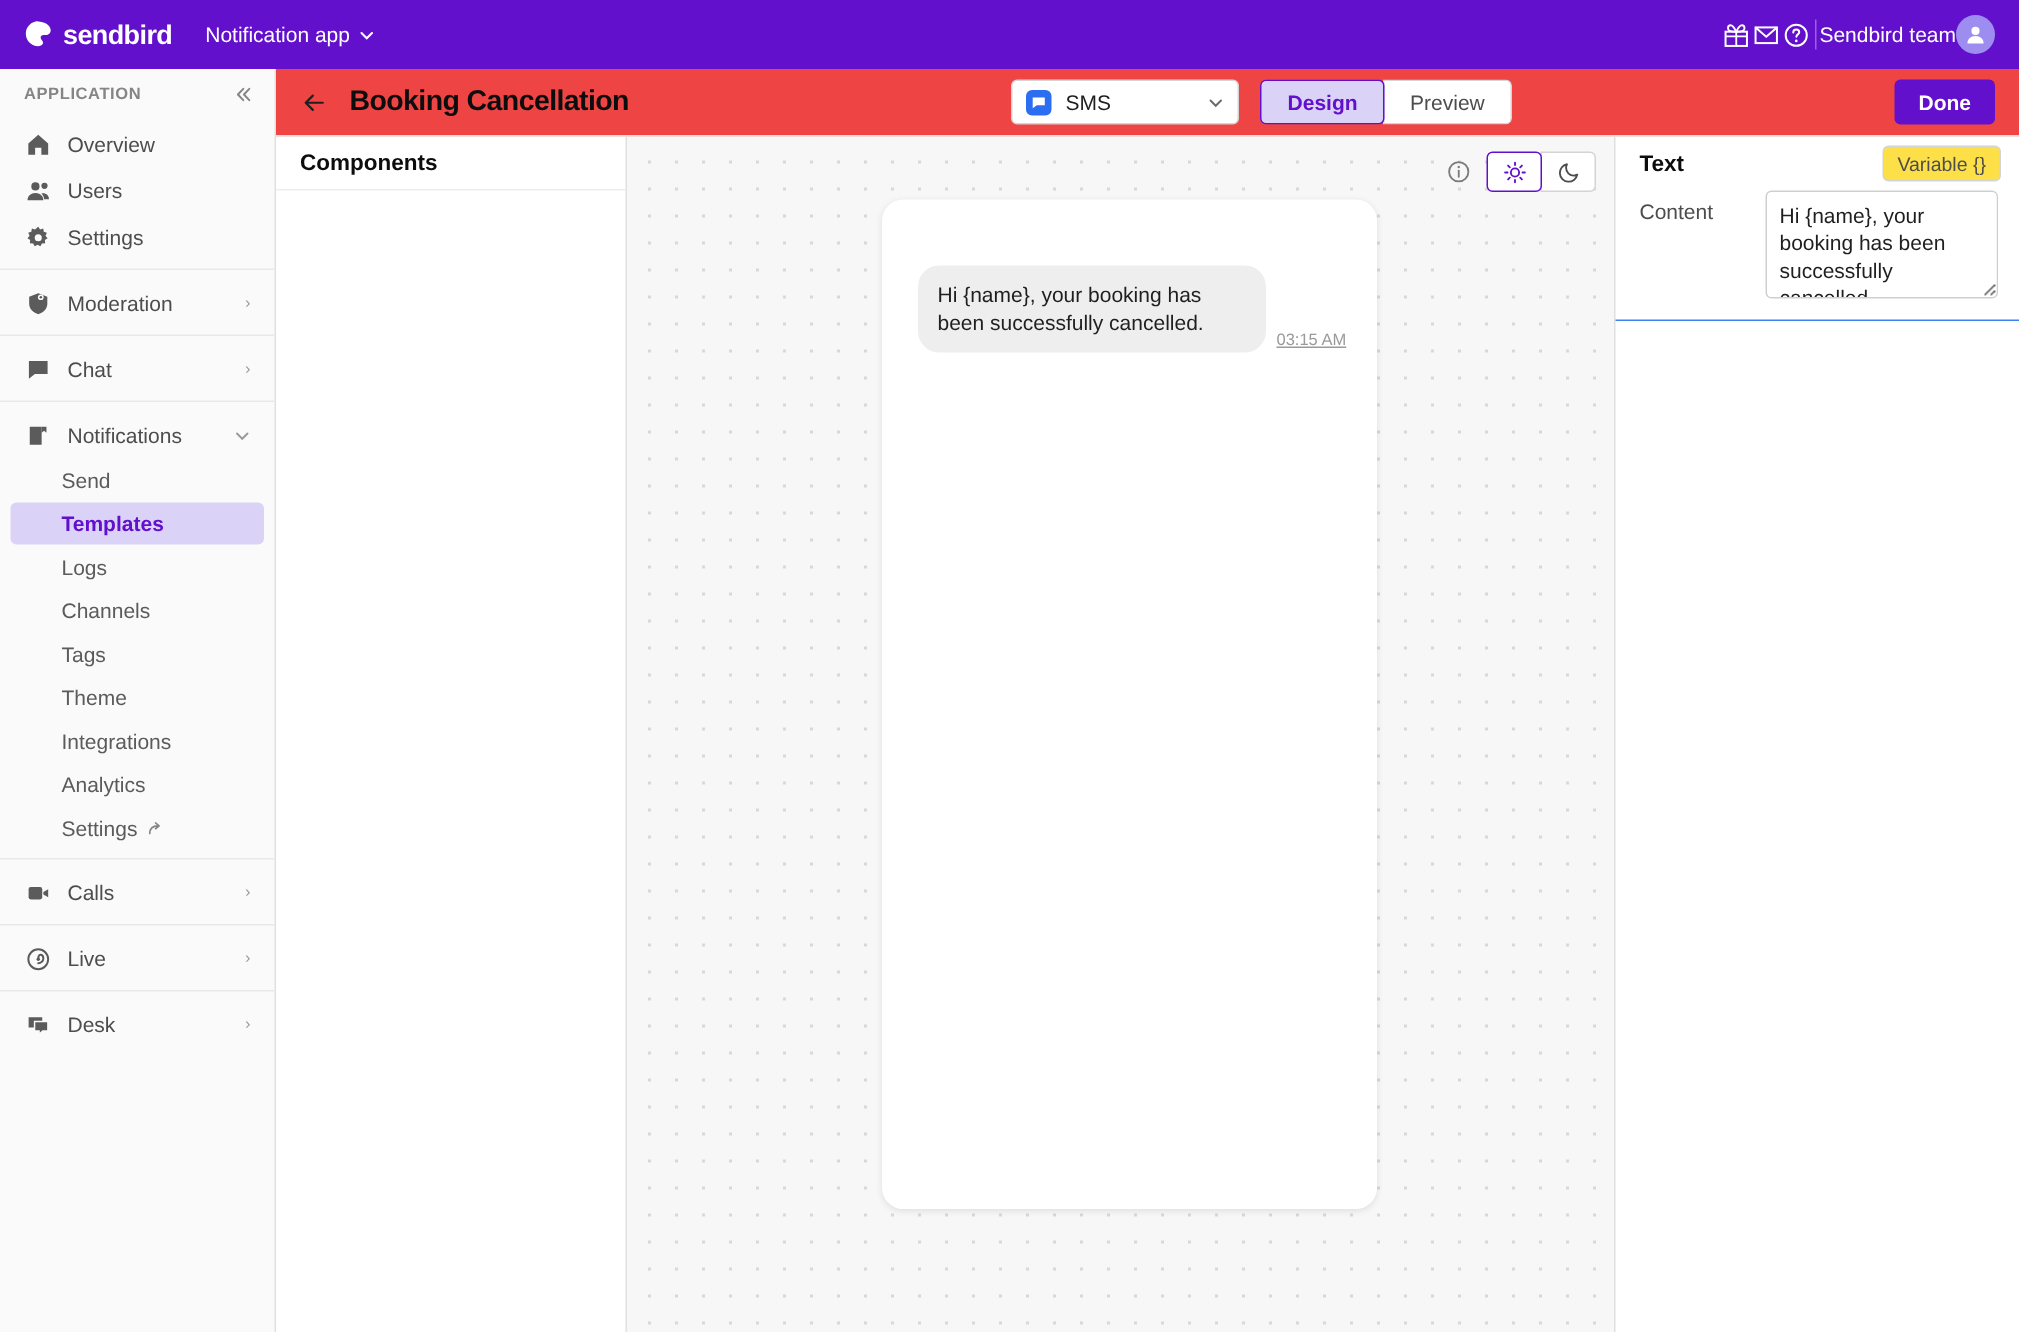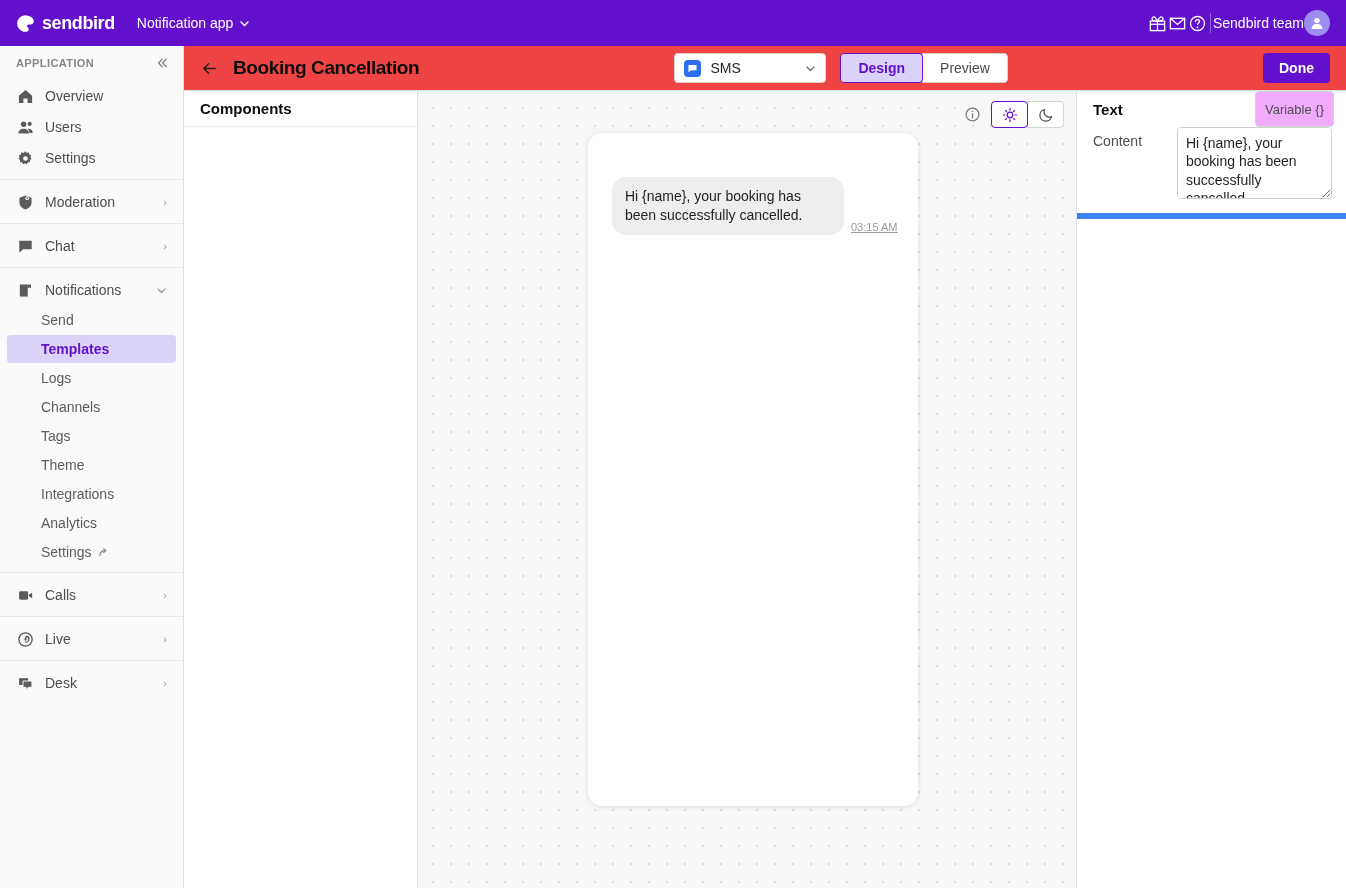--- a/index.html
+++ b/index.html
@@ -9,21 +9,21 @@
     background: #ffffff;
     overflow: hidden;
   }
   .app { position: relative; width: 1346px; height: 888px; display: flex; flex-direction: column; }
 
   
   .topbar {
     height: 46px; background: #6210cc; flex: 0 0 46px;
     display: flex; align-items: center; padding: 0 16px; color: #fff;
   }
-  .brand { display: flex; align-items: center; gap: 7px; }
+  .brand { display: flex; align-items: flex-start; gap: 7px; }
   .brand-mark { width: 19px; height: 19px; position: relative; }
   .brand-name { font-size: 18px; font-weight: bold; letter-spacing: -0.4px; color:#fff; }
   .app-select { display: flex; align-items: center; gap: 6px; margin-left: 22px; font-size: 14px; color: #fff; cursor: pointer; }
   .topbar-right { margin-left: auto; display: flex; align-items: center; }
   .tb-icon { width: 20px; height: 20px; display: flex; align-items: center; justify-content: center; cursor: pointer; }
   .tb-sep { width: 1px; height: 20px; background: rgba(255,255,255,0.35); margin: 0 2px; }
   .team-name { font-size: 14px; color: #fff; }
   .avatar {
     width: 26px; height: 26px; border-radius: 50%;
     background: #9e8df0; display: flex; align-items: center; justify-content: center;
@@ -135,25 +135,25 @@
   
   .rightpanel {
     width: 270px; flex: 0 0 270px; background: #fff; border-left: 1px solid #e0e0e0;
     display: flex; flex-direction: column;
   }
   .rp-head {
     height: 36px; flex: 0 0 36px; display: flex; align-items: center; padding: 0 12px 0 16px;
   }
   .rp-title { font-size: 15px; font-weight: bold; color: #0d0d0d; }
   .var-btn {
-    margin-left: auto; height: 36px; padding: 0 9px; border: 1px solid #d4d4d4; border-radius: 4px;
-    background: #f0abfc; font-size: 13px; color: #4d4d4d; cursor: pointer; display: flex; align-items: center;
+    margin-left: auto; height: 24px; padding: 0 9px; border: 1px solid #d4d4d4; border-radius: 4px;
+    background: #fde047; font-size: 13px; color: #4d4d4d; cursor: pointer; display: flex; align-items: center;
     font-family: "Liberation Sans", sans-serif;
   }
-  .rp-section { padding: 0 14px 14px 16px; border-bottom: 6px solid #3b82f6; display: flex; gap: 10px; }
+  .rp-section { padding: 0 14px 14px 16px; border-bottom: 1px solid #3b82f6; display: flex; gap: 10px; }
   .rp-label { font-size: 14px; color: #4d4d4d; padding-top: 6px; width: 74px; flex: 0 0 74px; }
   .rp-textarea {
     flex: 1; height: 72px; border: 1px solid #cfcfcf; border-radius: 4px; padding: 6px 8px;
     font-family: "Liberation Sans", sans-serif; font-size: 14px; line-height: 1.32; color: #1f1f1f;
     resize: vertical; outline: none; background: #fff;
   }
   .rp-rest { flex: 1; }
   svg { display: block; }
 </style>
 </head>

